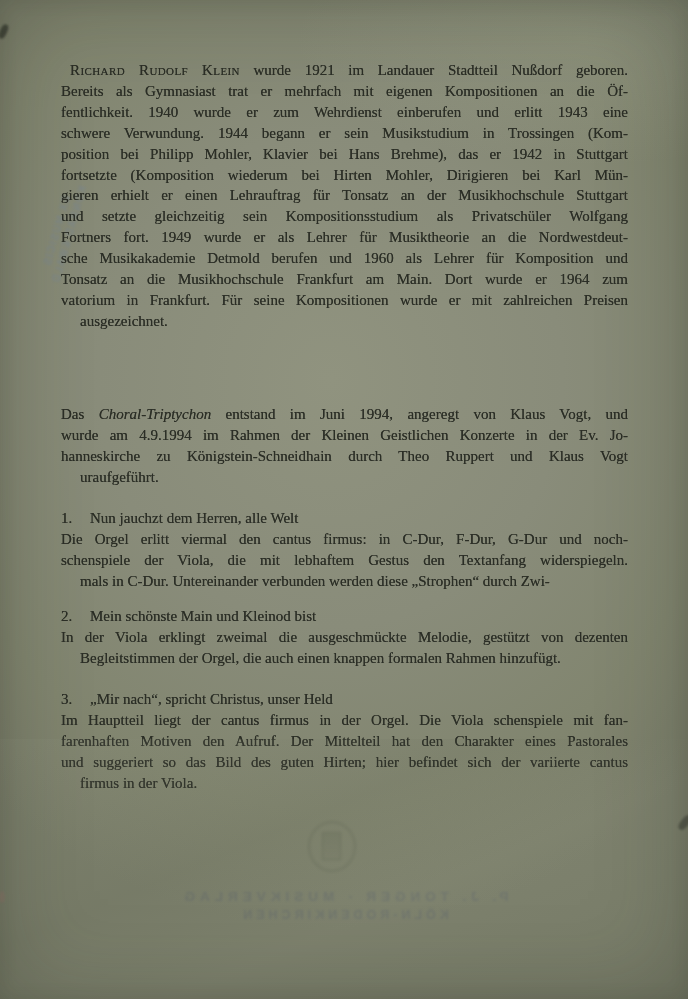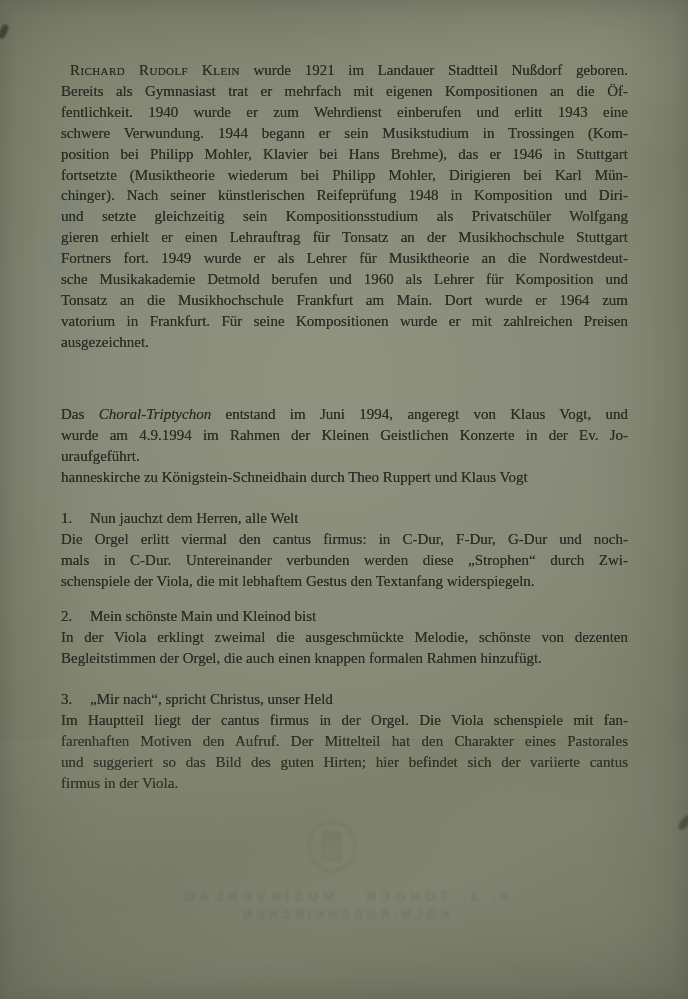--- a/index.html
+++ b/index.html
@@ -13,21 +13,21 @@
     color:#2b2e26;
   }
   .vignette{position:absolute;inset:0;pointer-events:none;
     box-shadow:inset 0 0 90px rgba(38,42,32,0.28), inset 0 0 18px rgba(38,42,32,0.12);}
   .wave{position:absolute;left:0;right:0;bottom:0;height:260px;pointer-events:none;
     background:linear-gradient(157deg, rgba(160,164,144,0.10) 0%, rgba(90,95,78,0.10) 38%, rgba(165,168,148,0.08) 60%, rgba(95,100,82,0.10) 100%);}
 
   .block{position:absolute;left:61px;width:567px;font-size:15px;line-height:20.9px;}
   .block .pl{text-align-last:justify;white-space:nowrap;overflow:hidden;
     text-shadow:0 0 0.6px rgba(43,46,38,0.85);}
-  .block .pl:last-child{text-align-last:left;}
+  .block .pl:last-child{text-align-last:left;margin-left:19px;}
   .indent-first .pl:first-child{padding-left:9px;}
   .sc{font-variant-caps:small-caps;letter-spacing:0.4px;text-align:center;}
   i{font-style:italic;}
   .sec-head{white-space:nowrap;overflow:hidden;text-shadow:0 0 0.6px rgba(43,46,38,0.85);}
   .sec-num{display:inline-block;width:29px;}
 
   
   .ghost-stamp{
     position:absolute;left:8px;top:220px;width:110px;
     transform:rotate(-74deg) scaleX(-1);transform-origin:50% 50%;
@@ -65,56 +65,55 @@
   <div class="ghost-stamp">
     <div>EX MUSICIS</div>
     <div>KONRAD EWALD</div>
   </div>
 
   <div class="block para indent-first" style="top:60px">
       <div class="pl"><span class="sc">Richard Rudolf Klein</span> wurde 1921 im Landauer Stadtteil Nußdorf geboren.</div>
       <div class="pl">Bereits als Gymnasiast trat er mehrfach mit eigenen Kompositionen an die Öf-</div>
       <div class="pl">fentlichkeit. 1940 wurde er zum Wehrdienst einberufen und erlitt 1943 eine</div>
       <div class="pl">schwere Verwundung. 1944 begann er sein Musikstudium in Trossingen (Kom-</div>
-      <div class="pl">position bei Philipp Mohler, Klavier bei Hans Brehme), das er 1946 in Stuttgart</div>
-      <div class="pl">fortsetzte (Musiktheorie wiederum bei Philipp Mohler, Dirigieren bei Karl Mün-</div>
-      <div class="pl">chinger). Nach seiner künstlerischen Reifeprüfung 1948 in Komposition und Diri-</div>
+      <div class="pl">position bei Philipp Mohler, Klavier bei Hans Brehme), das er 1942 in Stuttgart</div>
+      <div class="pl">fortsetzte (Komposition wiederum bei Hirten Mohler, Dirigieren bei Karl Mün-</div>
+      <div class="pl">gieren erhielt er einen Lehrauftrag für Tonsatz an der Musikhochschule Stuttgart</div>
       <div class="pl">und setzte gleichzeitig sein Kompositionsstudium als Privatschüler Wolfgang</div>
-      <div class="pl">gieren erhielt er einen Lehrauftrag für Tonsatz an der Musikhochschule Stuttgart</div>
       <div class="pl">Fortners fort. 1949 wurde er als Lehrer für Musiktheorie an die Nordwestdeut-</div>
       <div class="pl">sche Musikakademie Detmold berufen und 1960 als Lehrer für Komposition und</div>
       <div class="pl">Tonsatz an die Musikhochschule Frankfurt am Main. Dort wurde er 1964 zum</div>
       <div class="pl">vatorium in Frankfurt. Für seine Kompositionen wurde er mit zahlreichen Preisen</div>
       <div class="pl">ausgezeichnet.</div>
     </div>
 
   <div class="block para" style="top:404px">
       <div class="pl">Das <i>Choral-Triptychon</i> entstand im Juni 1994, angeregt von Klaus Vogt, und</div>
       <div class="pl">wurde am 4.9.1994 im Rahmen der Kleinen Geistlichen Konzerte in der Ev. Jo-</div>
+      <div class="pl">hanneskirche zu Königstein-Schneidhain durch Theo Ruppert und Klaus Vogt</div>
       <div class="pl">uraufgeführt.</div>
-      <div class="pl">hanneskirche zu Königstein-Schneidhain durch Theo Ruppert und Klaus Vogt</div>
     </div>
 
   <div class="block" style="top:508px">
     <div class="sec-head">
       <span class="sec-num">1.</span><span>Nun jauchzt dem Herren, alle Welt</span>
     </div>
     <div class="para">
         <div class="pl">Die Orgel erlitt viermal den cantus firmus: in C-Dur, F-Dur, G-Dur und noch-</div>
+        <div class="pl">schenspiele der Viola, die mit lebhaftem Gestus den Textanfang widerspiegeln.</div>
         <div class="pl">mals in C-Dur. Untereinander verbunden werden diese „Strophen“ durch Zwi-</div>
-        <div class="pl">schenspiele der Viola, die mit lebhaftem Gestus den Textanfang widerspiegeln.</div>
       </div>
   </div>
 
   <div class="block" style="top:606px">
     <div class="sec-head">
       <span class="sec-num">2.</span><span>Mein schönste Main und Kleinod bist</span>
     </div>
     <div class="para">
-        <div class="pl">In der Viola erklingt zweimal die ausgeschmückte Melodie, schönste von dezenten</div>
+        <div class="pl">In der Viola erklingt zweimal die ausgeschmückte Melodie, gestützt von dezenten</div>
         <div class="pl">Begleitstimmen der Orgel, die auch einen knappen formalen Rahmen hinzufügt.</div>
       </div>
   </div>
 
   <div class="block" style="top:689px">
     <div class="sec-head">
       <span class="sec-num">3.</span><span>„Mir nach“, spricht Christus, unser Held</span>
     </div>
     <div class="para">
         <div class="pl">Im Hauptteil liegt der cantus firmus in der Orgel. Die Viola schenspiele mit fan-</div>

